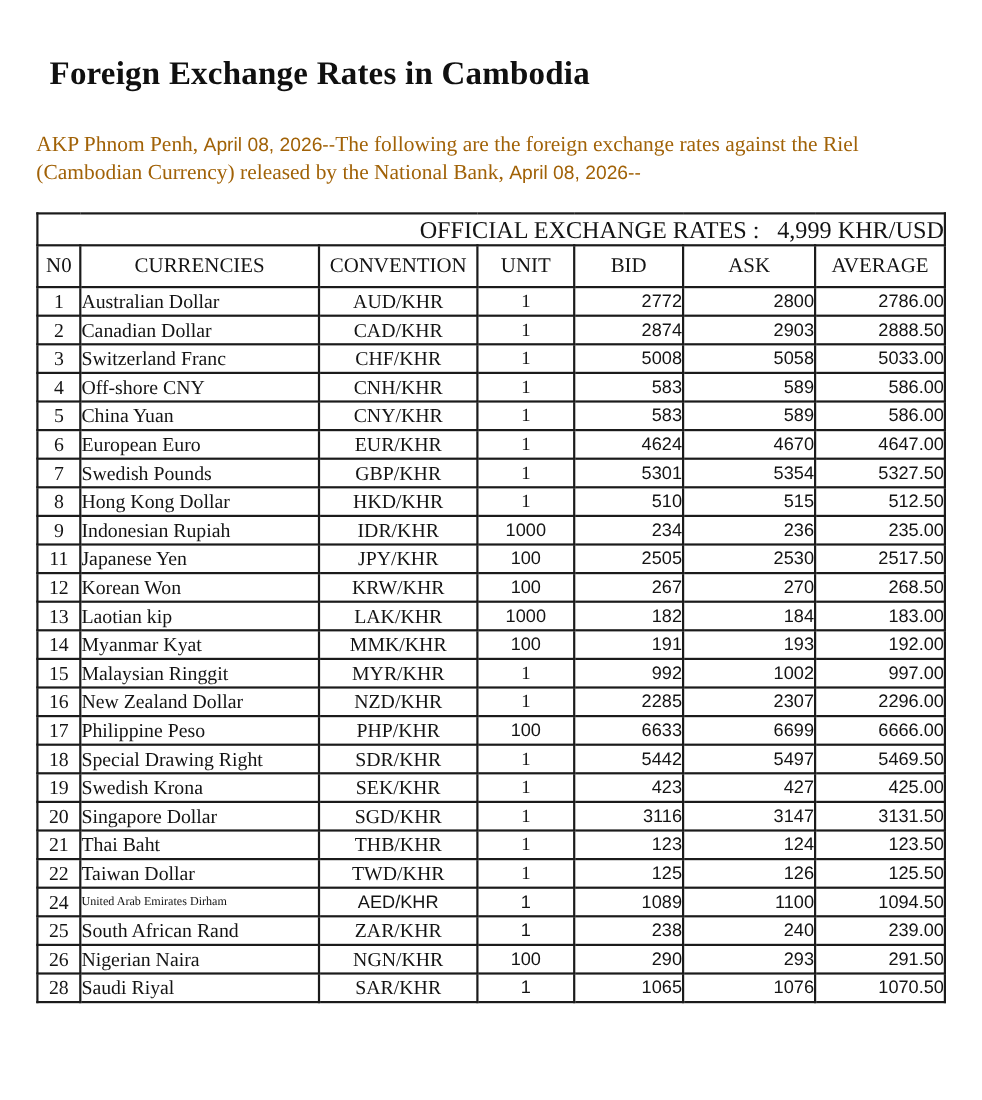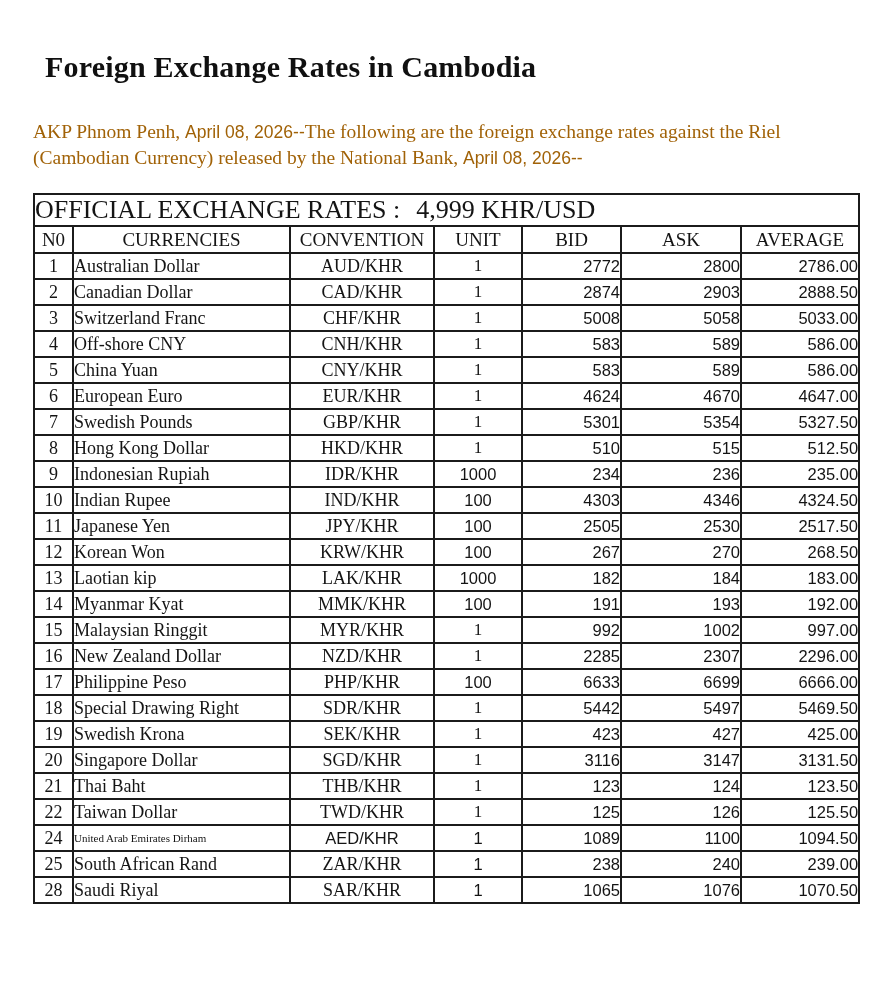--- a/index.html
+++ b/index.html
@@ -42,28 +42,28 @@
   }
   table.fx td, table.fx th {
     border: 2px solid #1b1b1b;
     padding: 0;
     overflow: hidden;
     white-space: nowrap;
   }
 
   td.official {
     height: 29px;
-    font-size: 26px;
+    font-size: 22px;
     padding-left: 3px;
-    text-align: left;
+    text-align: right;
   }
   td.official .rate-value { margin-left: 16px; }
 
   th.colhead {
-    height: 27px;
+    height: 38px;
     font-weight: normal;
     font-size: 19px;
     text-align: center;
   }
 
   tbody td { height: 26px; font-size: 18px; }
   td.col-no        { text-align: center; }
   td.col-currency  { text-align: left; padding-left: 4px; }
   td.col-convention{ text-align: center; }
   td.col-unit      { text-align: center; font-size: 17px; }
@@ -184,29 +184,20 @@
         <tr>
           <td class="col-no">9</td>
           <td class="col-currency">Indonesian Rupiah</td>
           <td class="col-convention">IDR/KHR</td>
           <td class="col-unit sans-cell">1000</td>
           <td class="col-bid">234</td>
           <td class="col-ask">236</td>
           <td class="col-average">235.00</td>
         </tr>
         <tr>
-          <td class="col-no">10</td>
-          <td class="col-currency">Indian Rupee</td>
-          <td class="col-convention">IND/KHR</td>
-          <td class="col-unit sans-cell">100</td>
-          <td class="col-bid">4303</td>
-          <td class="col-ask">4346</td>
-          <td class="col-average">4324.50</td>
-        </tr>
-        <tr>
           <td class="col-no">11</td>
           <td class="col-currency">Japanese Yen</td>
           <td class="col-convention">JPY/KHR</td>
           <td class="col-unit sans-cell">100</td>
           <td class="col-bid">2505</td>
           <td class="col-ask">2530</td>
           <td class="col-average">2517.50</td>
         </tr>
         <tr>
           <td class="col-no">12</td>
@@ -319,20 +310,29 @@
         <tr>
           <td class="col-no">25</td>
           <td class="col-currency">South African Rand</td>
           <td class="col-convention">ZAR/KHR</td>
           <td class="col-unit sans-cell">1</td>
           <td class="col-bid">238</td>
           <td class="col-ask">240</td>
           <td class="col-average">239.00</td>
         </tr>
         <tr>
+          <td class="col-no">26</td>
+          <td class="col-currency">Nigerian Naira</td>
+          <td class="col-convention">NGN/KHR</td>
+          <td class="col-unit sans-cell">100</td>
+          <td class="col-bid">290</td>
+          <td class="col-ask">293</td>
+          <td class="col-average">291.50</td>
+        </tr>
+        <tr>
           <td class="col-no">28</td>
           <td class="col-currency">Saudi Riyal</td>
           <td class="col-convention">SAR/KHR</td>
           <td class="col-unit sans-cell">1</td>
           <td class="col-bid">1065</td>
           <td class="col-ask">1076</td>
           <td class="col-average">1070.50</td>
         </tr>
       </tbody>
   </table>

